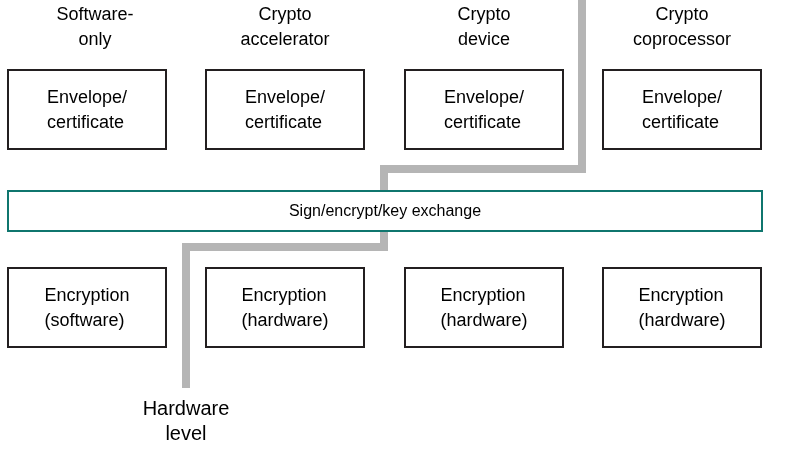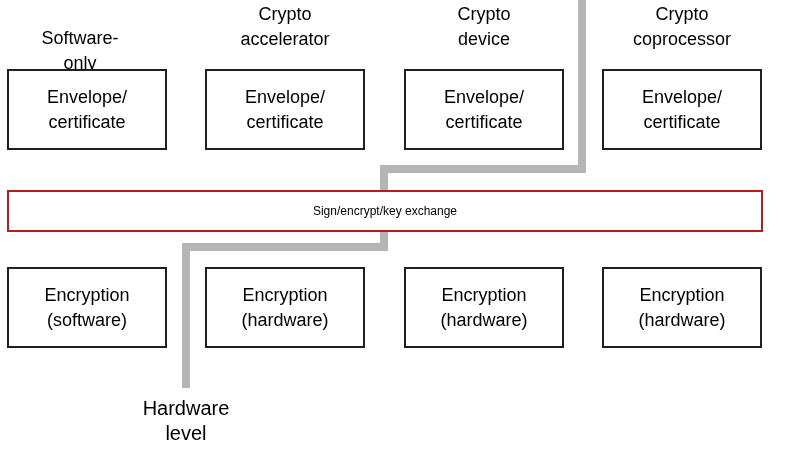--- a/index.html
+++ b/index.html
@@ -32,37 +32,36 @@
 
   
   .box {
     position: absolute;
     box-sizing: border-box;
     border: 2px solid #231f20;
     background: #ffffff;
     display: flex;
     align-items: center;
     justify-content: center;
-    text-align: center;
     font-size: 18px;
     line-height: 25px;
     color: #000000;
     white-space: pre-line;
   }
 
   
   .wide-bar {
     position: absolute;
     box-sizing: border-box;
-    border: 2px solid #b91c1c;
+    border: 2px solid #0f766e;
     background: #ffffff;
     display: flex;
     align-items: center;
     justify-content: center;
-    font-size: 12px;
+    font-size: 16px;
     color: #000000;
   }
 
   
   .connector {
     position: absolute;
     background: #b5b5b5;
   }
 
   
@@ -83,21 +82,21 @@
   <div class="connector" style="left:578px; top:0px; width:8px; height:173px;"></div>
 
   <div class="connector" style="left:380px; top:165px; width:206px; height:8px;"></div>
 
   <div class="connector" style="left:380px; top:165px; width:8px; height:86px;"></div>
 
   <div class="connector" style="left:182px; top:243px; width:206px; height:8px;"></div>
 
   <div class="connector" style="left:182px; top:243px; width:8px; height:145px;"></div>
 
-  <div class="col-header" style="left:0; width:160px;margin-top:24px;">Software-
+  <div class="col-header" style="left:15px; width:160px;">Software-
 only</div>
   <div class="col-header" style="left:205px; width:160px;">Crypto
 accelerator</div>
   <div class="col-header" style="left:404px; width:160px;">Crypto
 device</div>
   <div class="col-header" style="left:602px; width:160px;">Crypto
 coprocessor</div>
 
   <div class="box" style="left:7px; top:69px; width:160px; height:81px;">Envelope/
 certificate</div>

